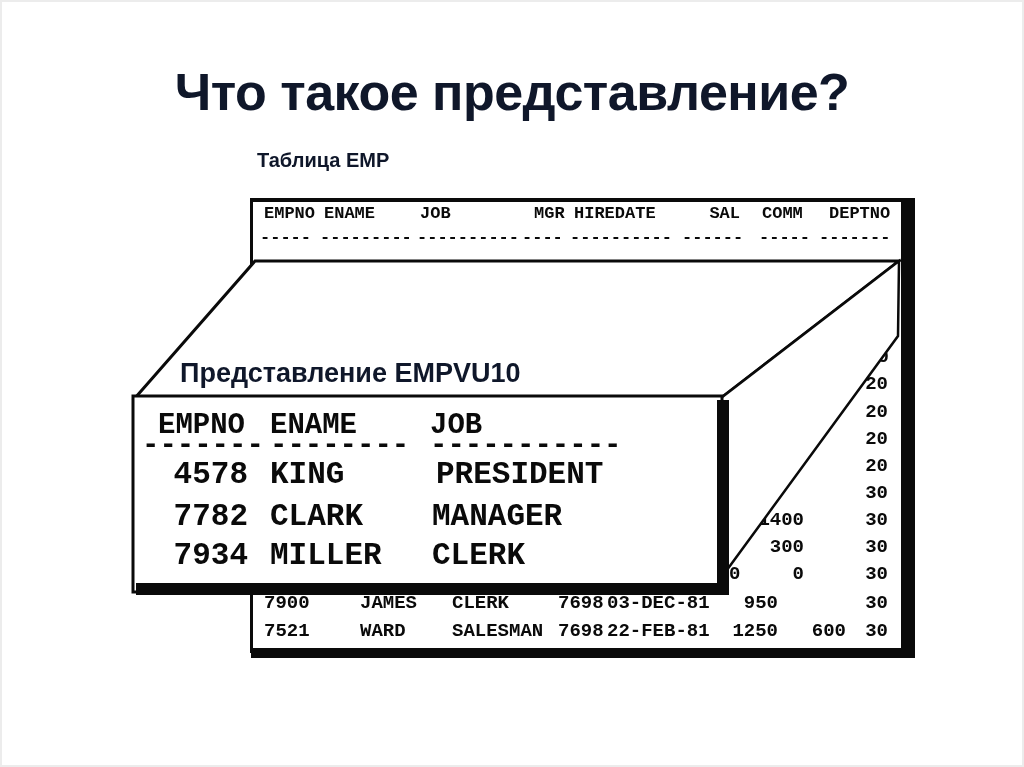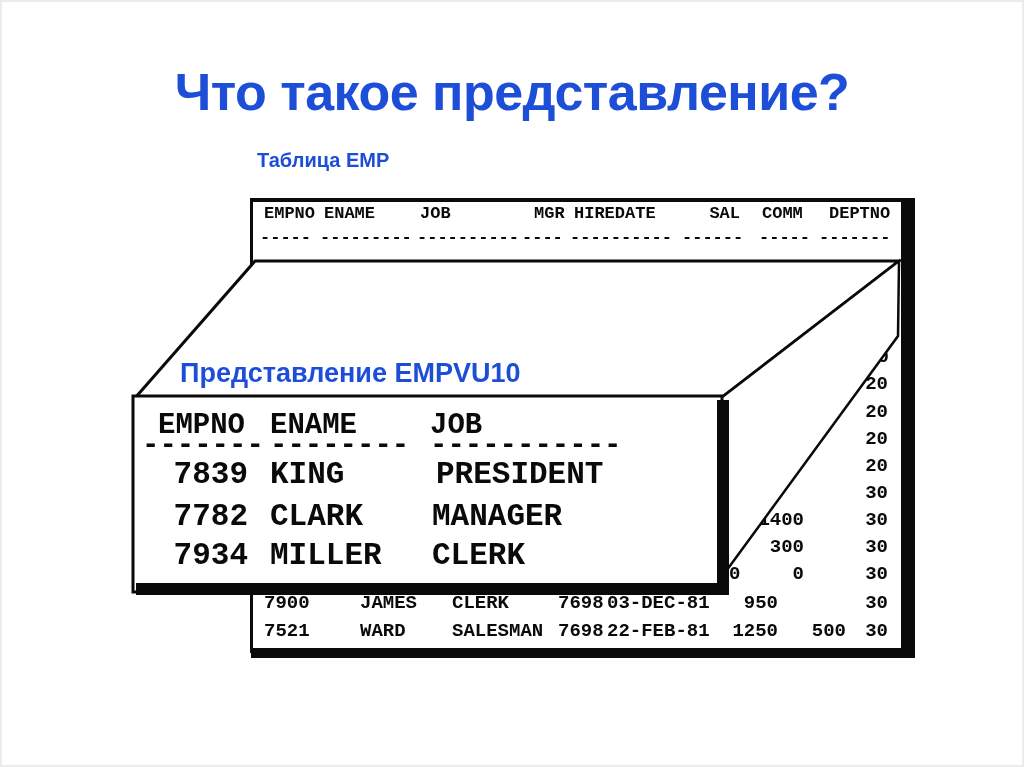--- a/index.html
+++ b/index.html
@@ -2,21 +2,21 @@
 <html><head>
 <meta charset="utf-8">
 <style>
   html,body{margin:0;padding:0;background:#fff;}
   .stage{
     position:relative;width:1024px;height:767px;background:#fff;
     border:2px solid #ececec;box-sizing:border-box;overflow:hidden;
     color:#0a0a0a;
   }
   .abs{position:absolute;line-height:1;white-space:pre;}
-  .lbl{font-family:"Liberation Sans",sans-serif;font-weight:bold;color:#1d4ed8;}
+  .lbl{font-family:"Liberation Sans",sans-serif;font-weight:bold;color:#0f172a;}
   .m17{font:bold 17px/1 "Liberation Mono",monospace;color:#0a0a0a;}
   .m19{font:bold 19px/1 "Liberation Mono",monospace;color:#0a0a0a;}
   .v29{font:bold 29px/1 "Liberation Mono",monospace;color:#0a0a0a;}
   .v31{font:bold 31px/1 "Liberation Mono",monospace;color:#0a0a0a;}
   .bar{position:absolute;background:#0a0a0a;}
   .emp-layer{position:absolute;inset:0;z-index:1;}
   .box-svg{position:absolute;left:0;top:0;z-index:2;pointer-events:none;}
   .view-layer{position:absolute;inset:0;z-index:3;}
   .title{position:absolute;left:0;top:64px;width:100%;text-align:center;
     font-size:52px;letter-spacing:-0.5px;}
@@ -82,21 +82,21 @@
       <span class="abs m19" style="right:176px;top:592px;"></span>
       <span class="abs m19" style="right:134px;top:592px;">30</span>
     </div>
     <div>
       <span class="abs m19" style="left:262px;top:620px;">7521</span>
       <span class="abs m19" style="left:358px;top:620px;">WARD</span>
       <span class="abs m19" style="left:450px;top:620px;">SALESMAN</span>
       <span class="abs m19" style="left:556px;top:620px;">7698</span>
       <span class="abs m19" style="left:605px;top:620px;">22-FEB-81</span>
       <span class="abs m19" style="right:244px;top:620px;">1250</span>
-      <span class="abs m19" style="right:176px;top:620px;">500</span>
+      <span class="abs m19" style="right:176px;top:620px;">600</span>
       <span class="abs m19" style="right:134px;top:620px;">30</span>
     </div>
   </div>
 
   <svg class="box-svg" width="1024" height="767" viewBox="0 0 1024 767">
     <polygon points="133,396 253,259 897,259 719,396" fill="#ffffff" stroke="#0a0a0a" stroke-width="3"></polygon>
     <polygon points="719,396 897,259 896,334 722,572" fill="#ffffff" stroke="#0a0a0a" stroke-width="2.5"></polygon>
     <rect x="131" y="394" width="589" height="196" fill="#ffffff" stroke="#0a0a0a" stroke-width="3"></rect>
     <rect x="134" y="581" width="593" height="12" fill="#0a0a0a"></rect>
     <rect x="715" y="398" width="12" height="195" fill="#0a0a0a"></rect>
@@ -108,21 +108,21 @@
 
     <span class="abs v29" style="left:156px;top:409px;">EMPNO</span>
     <span class="abs v29" style="left:268px;top:409px;">ENAME</span>
     <span class="abs v29" style="left:428px;top:409px;">JOB</span>
 
     <span class="abs v29" style="left:140px;top:429px;">-------</span>
     <span class="abs v29" style="left:268px;top:429px;">--------</span>
     <span class="abs v29" style="left:428px;top:429px;">-----------</span>
 
     <div>
-      <span class="abs v31" style="right:774px;top:457px;">7839</span>
+      <span class="abs v31" style="right:774px;top:457px;">4578</span>
       <span class="abs v31" style="left:268px;top:457px;text-align:center;">KING</span>
       <span class="abs v31" style="left:434px;top:457px;">PRESIDENT</span>
     </div>
     <div>
       <span class="abs v31" style="right:774px;top:499px;">7782</span>
       <span class="abs v31" style="left:268px;top:499px;text-align:center;">CLARK</span>
       <span class="abs v31" style="left:430px;top:499px;">MANAGER</span>
     </div>
     <div>
       <span class="abs v31" style="right:774px;top:538px;">7934</span>

